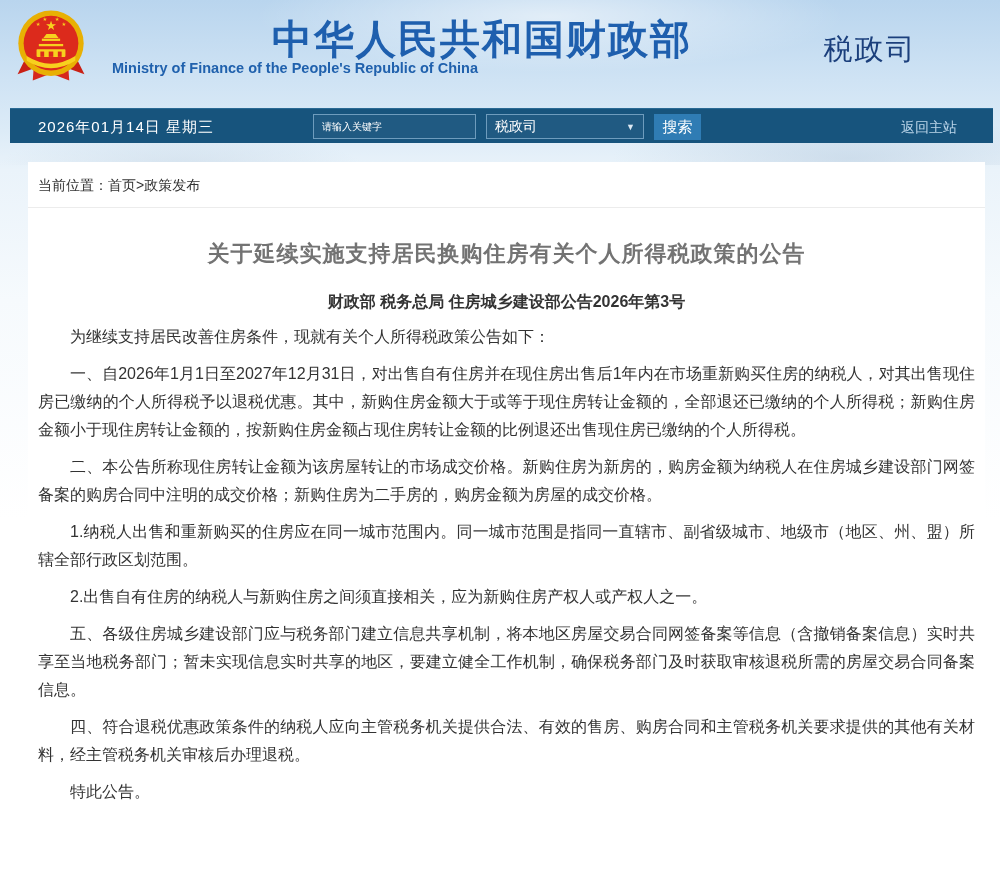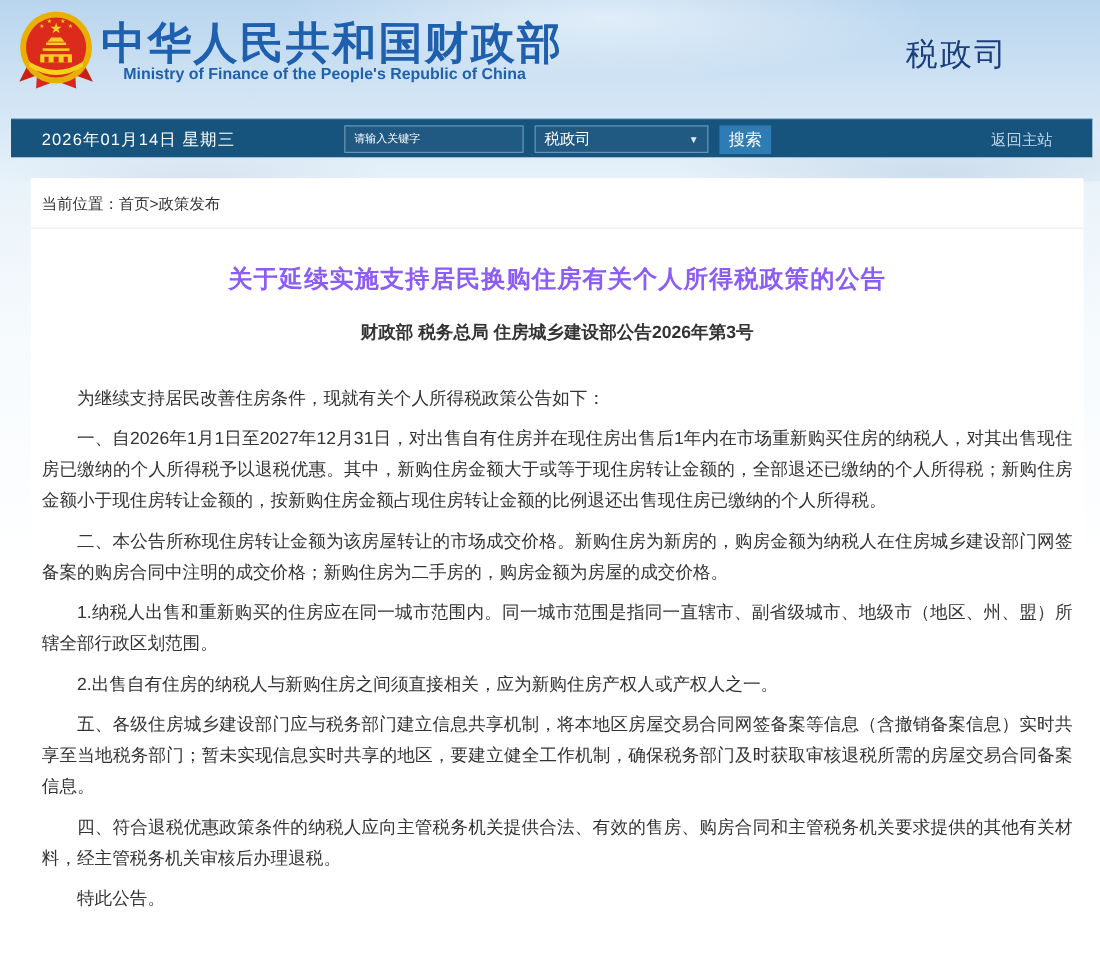--- a/index.html
+++ b/index.html
@@ -17,20 +17,21 @@
       radial-gradient(ellipse 260px 45px at 18% 100%, rgba(175,195,215,.30), rgba(175,195,215,0) 70%),
       radial-gradient(ellipse 420px 80px at 55% 10%, rgba(255,255,255,.55), rgba(255,255,255,0) 70%);
     pointer-events:none;
   }
   .site-header{ position:absolute; left:0; top:0; width:1000px; height:107px; }
   .emblem{ position:absolute; left:13px; top:7px; width:76px; height:80px; display:block; }
   .brand-cn{
     position:absolute; left:92px; top:12px; width:600px;
     font-size:40px; font-weight:bold; color:#1e5fae; letter-spacing:2px;
     font-family:"Liberation Sans","DejaVu Sans",sans-serif;
+    text-align:right;
   }
   .brand-en{
     position:absolute; left:112px; top:60px; width:600px;
     font-size:14.5px; font-weight:bold; color:#2061ad;
   }
   .dept{
     position:absolute; left:790px; top:30px; width:160px; text-align:center;
     font-size:29px; color:#1b3f7c; font-weight:500; letter-spacing:2px;
   }
   
@@ -64,25 +65,25 @@
     position:absolute; left:28px; top:162px; width:957px; height:729px;
     background:#ffffff;
   }
   .breadcrumb{
     padding:15px 10px 12px 10px; border-bottom:1px solid #ececec;
     font-size:14px; color:#333;
   }
   .breadcrumb a{ color:#333; text-decoration:none; cursor:pointer; }
   .article{ padding:0 10px; }
   .article-title{
-    margin-top:31px; text-align:center; font-size:22px; font-weight:bold; color:#8b5cf6;
+    margin-top:31px; text-align:center; font-size:22px; font-weight:bold; color:#737373;
     letter-spacing:1px;
   }
   .doc-number{ margin-top:23px; text-align:center; font-size:16px; font-weight:bold; color:#333; }
-  .paragraphs{ margin-top:36px; }
+  .paragraphs{ margin-top:10px; }
   .paragraphs p{
     margin:0 0 9px 0; text-indent:2em; font-size:16px; line-height:28px; color:#333;
     text-align:justify;
   }
 </style>
 </head>
 <body>
 
 <div class="sky-decor"></div>
 

